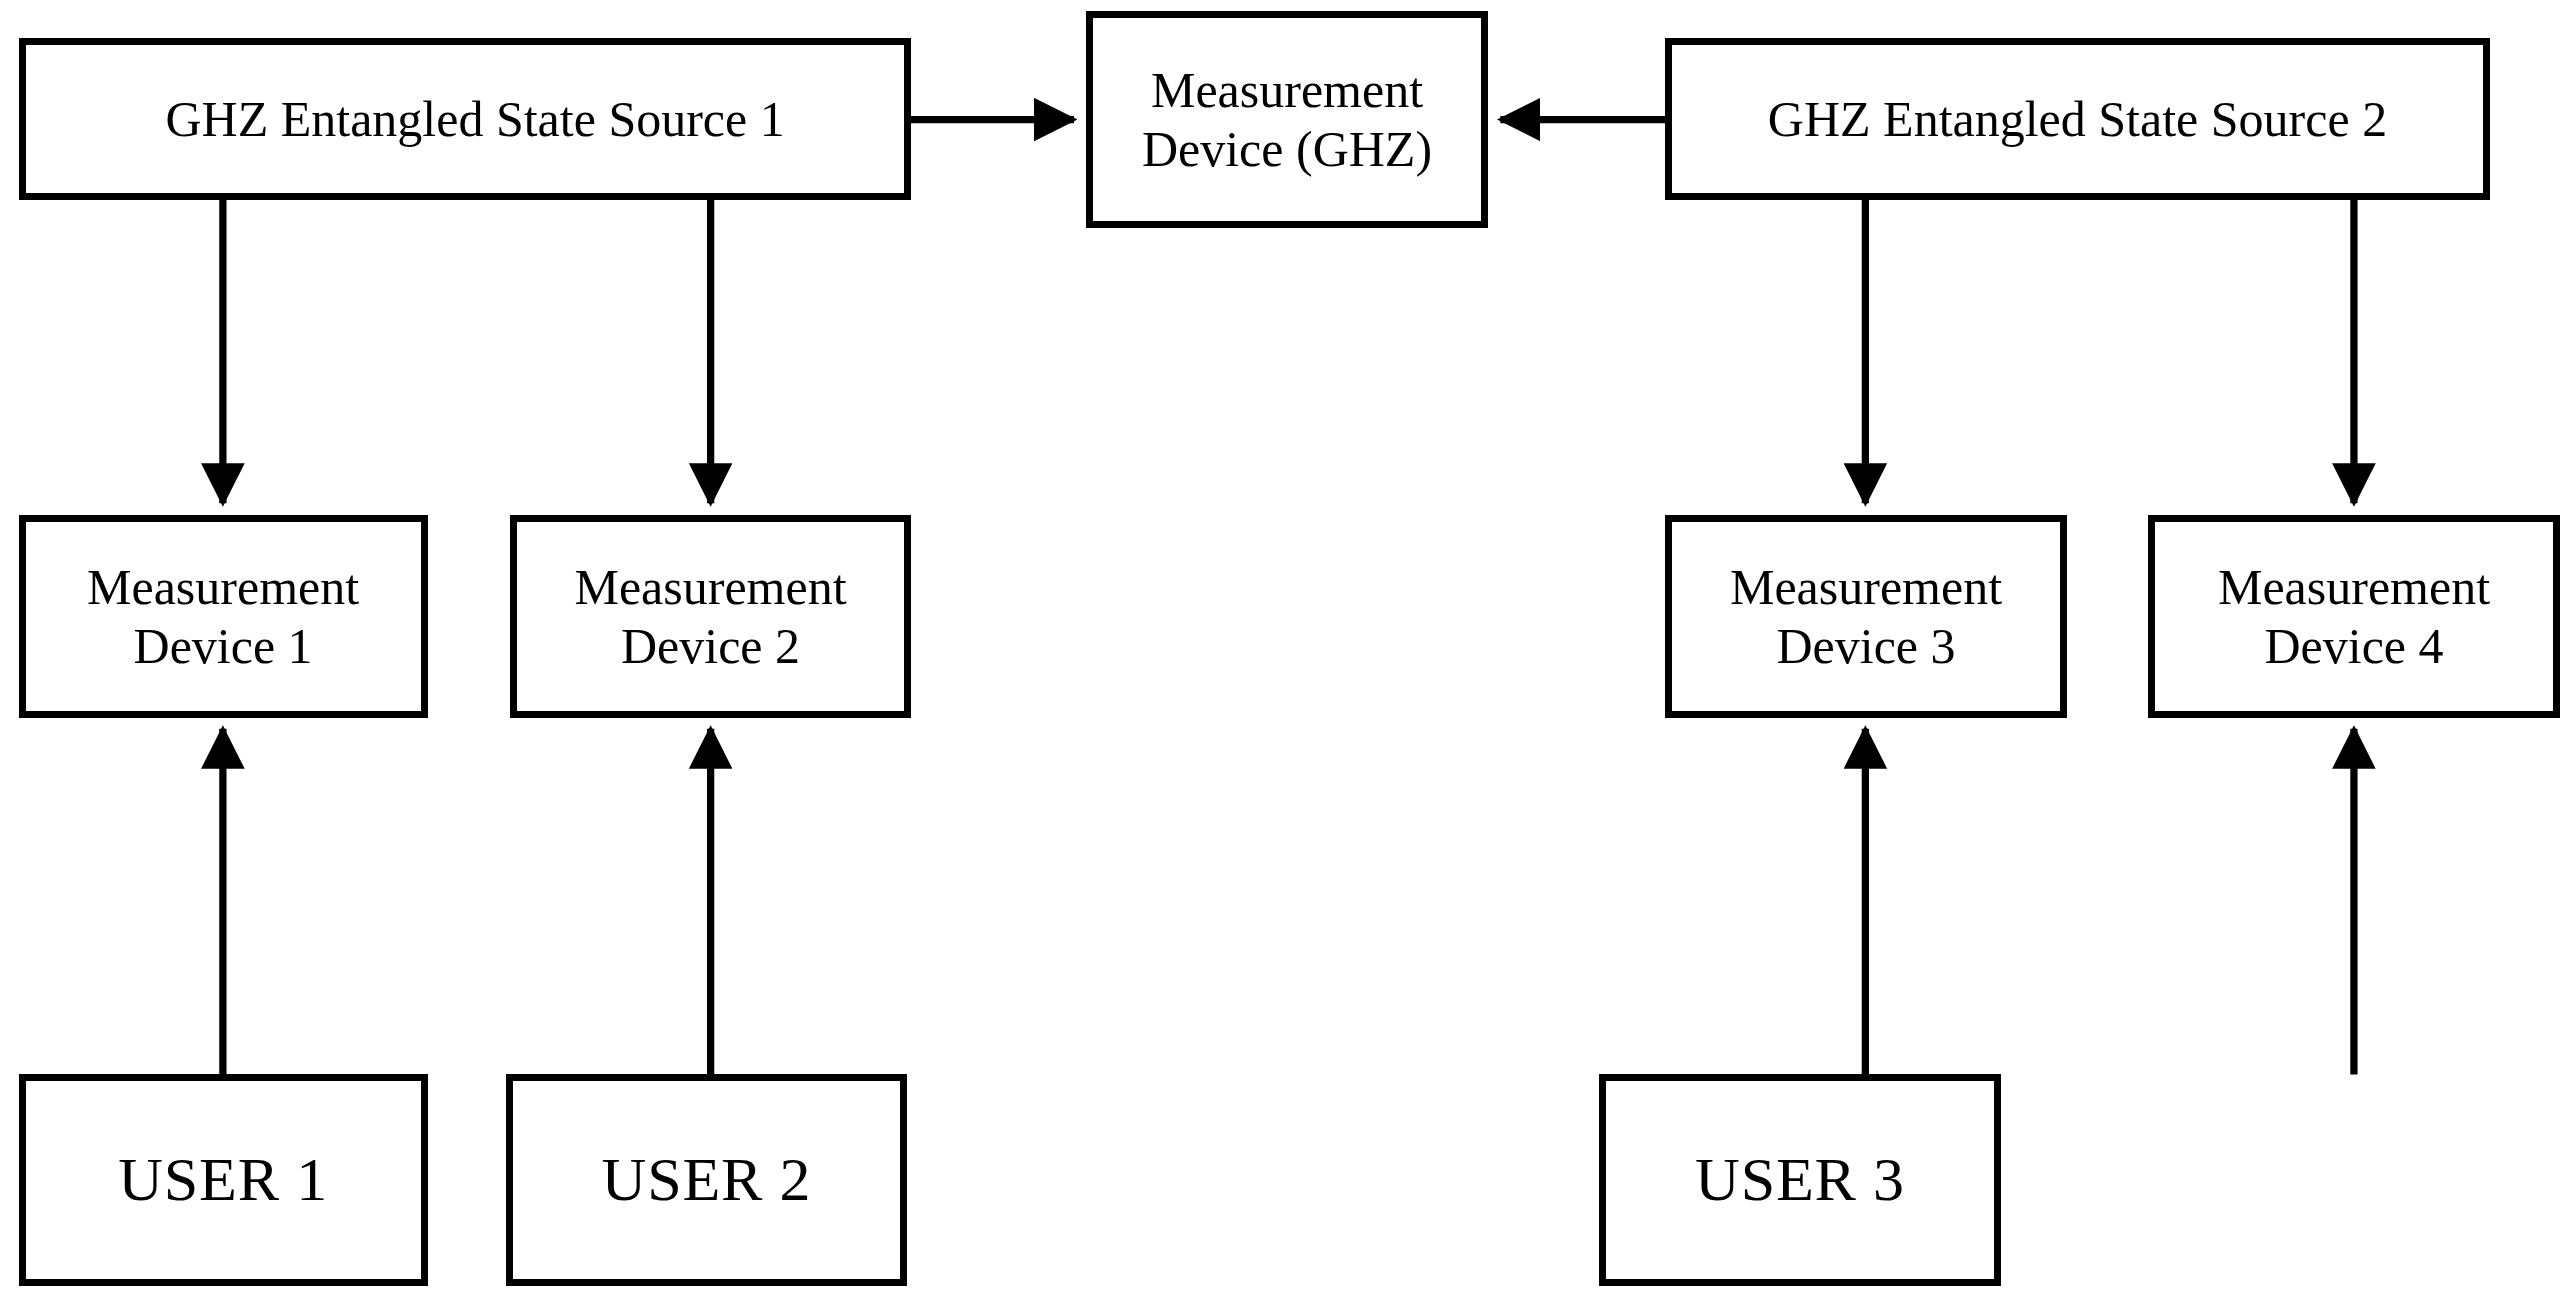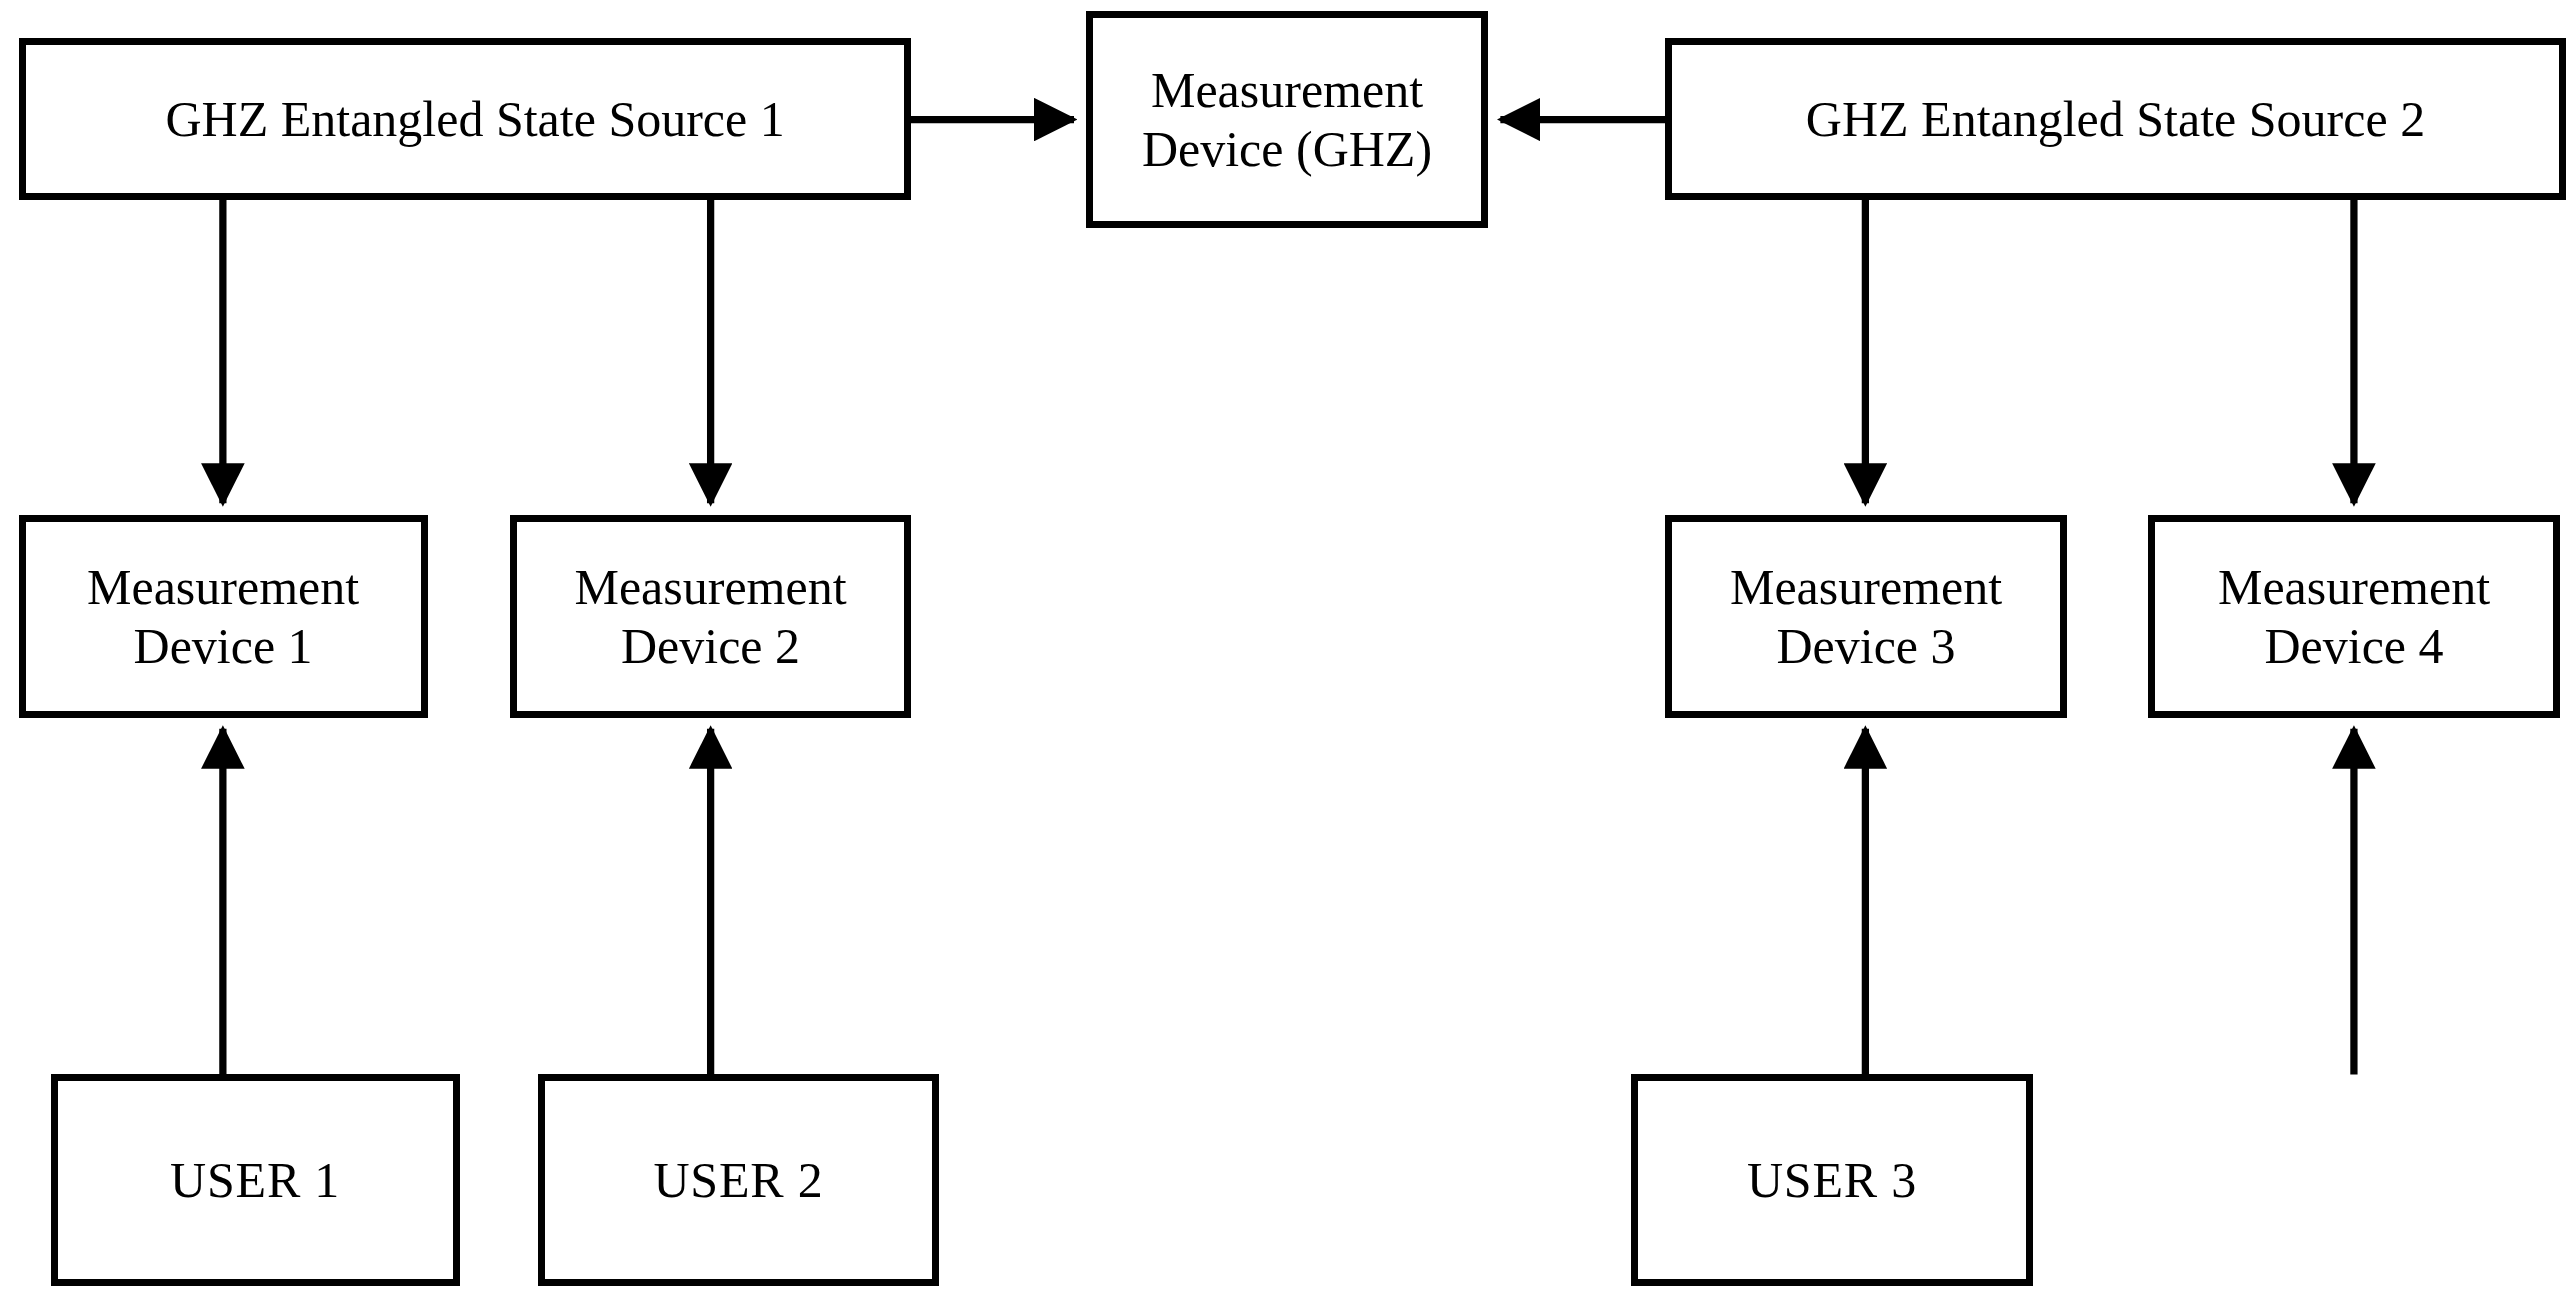--- a/index.html
+++ b/index.html
@@ -37,21 +37,21 @@
     padding: 0 8px;
     white-space: pre-line;
   }
   
   .source-box { font-size: 50px; }
   
   .center-box { font-size: 50px; }
   
   .md-box { font-size: 50px; }
   
-  .user-box { font-size: 50px; letter-spacing: 0.8px; margin-left: 32px; }
+  .user-box { font-size: 62px; letter-spacing: 0.8px; }
 
   svg.wires {
     position: absolute;
     left: 0;
     top: 0;
     width: 2576px;
     height: 1303px;
     z-index: 1;
     pointer-events: none;
   }
@@ -111,21 +111,21 @@
 
   <div class="node source-box" style="left:18.6px; top:38px; width:892px; height:162px;padding-left:21px;">
     <span class="label">GHZ Entangled State Source 1</span>
   </div>
 
   <div class="node center-box" style="left:1086px; top:11.3px; width:402px; height:217px;">
     <span class="label">Measurement
 Device (GHZ)</span>
   </div>
 
-  <div class="node source-box" style="left:1665px; top:38px; width:901px; height:162px;">
+  <div class="node source-box" style="left:1665px; top:38px; width:825px; height:162px;">
     <span class="label">GHZ Entangled State Source 2</span>
   </div>
 
   <div class="node md-box" style="left:18.6px; top:515px; width:409px; height:203px;">
     <span class="label">Measurement
 Device 1</span>
   </div>
 
   <div class="node md-box" style="left:510px; top:515px; width:401px; height:203px;">
     <span class="label">Measurement

